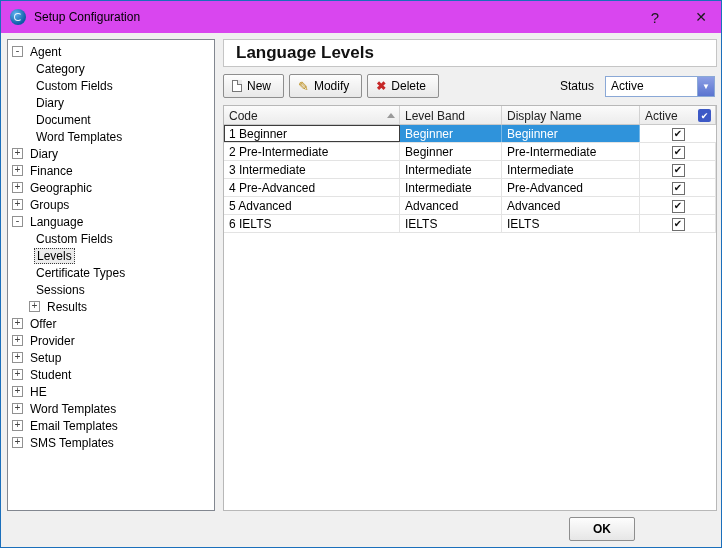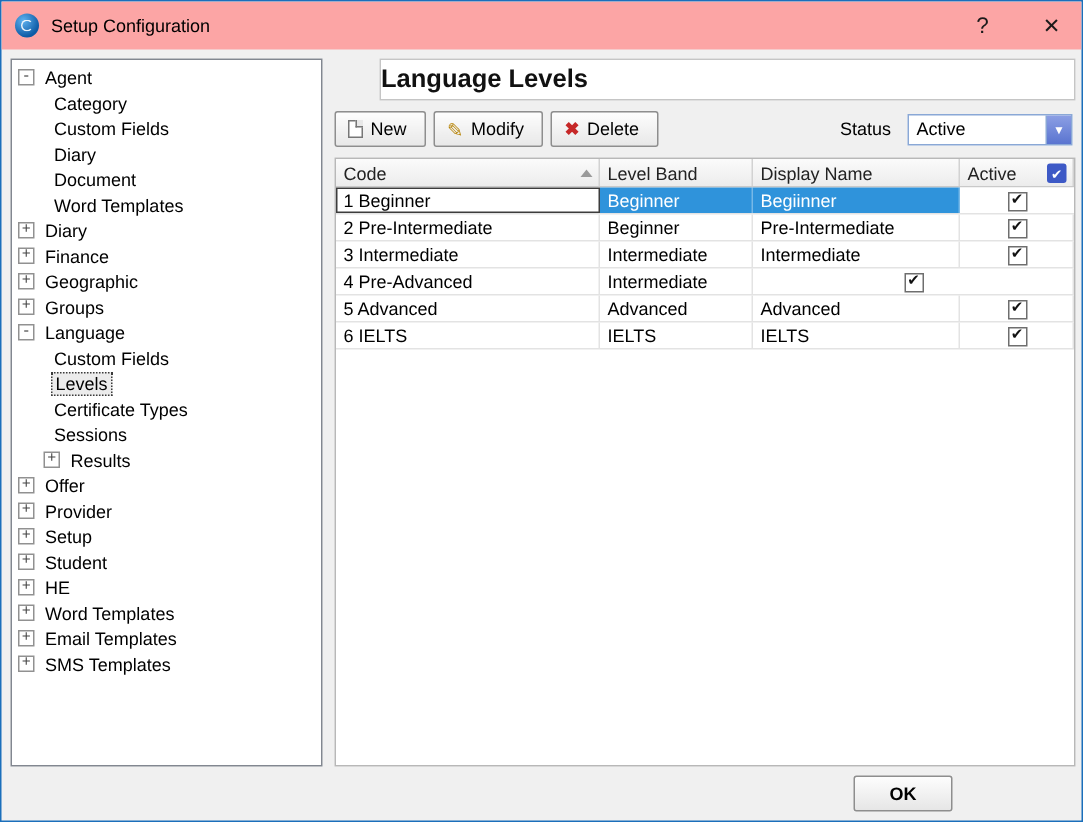--- a/index.html
+++ b/index.html
@@ -9,21 +9,21 @@
     --grid-line:#e3e3e3;
   }
   *{box-sizing:border-box;margin:0;padding:0;}
   body{font-family:"Liberation Sans",sans-serif;background:#d8d8d8;}
   .dialog{
     position:relative;width:722px;height:548px;background:#f0f0f0;
     border:1px solid var(--border-blue);overflow:hidden;
   }
   
   .titlebar{
-    height:32px;background:#fca5a5;display:flex;align-items:center;
+    height:32px;background:#d946ef;display:flex;align-items:center;
     padding-left:9px;position:relative;
   }
   .app-icon{
     width:16px;height:16px;border-radius:50%;
     background:radial-gradient(circle at 35% 30%, #5fb2ef, #0d5ba6 70%);
     display:inline-block;position:relative;flex:0 0 auto;
   }
   .app-icon::after{
     content:"";position:absolute;left:4px;top:4px;width:6px;height:6px;
     border:1.5px solid rgba(255,255,255,.9);border-radius:50%;border-right-color:transparent;
@@ -48,21 +48,21 @@
     font-size:10px;line-height:9px;text-align:center;color:#444;
     display:inline-flex;align-items:center;justify-content:center;flex:0 0 auto;
     font-family:"Liberation Mono",monospace;
   }
   .tlabel{margin-left:5px;padding:0 2px;}
   .tnode.selected .tlabel{border:1px dotted #3b3b3b;background:#ececec;}
   
   .content{position:absolute;left:222px;top:38px;width:494px;height:472px;}
   .page-header{
     height:28px;background:#fff;border:1px solid #c5c5c5;
-    display:flex;align-items:center;padding-left:0;margin-left:30px;
+    display:flex;align-items:center;padding-left:12px;
   }
   .page-title{font-size:17px;font-weight:bold;color:#111;}
   .toolbar{
     height:30px;display:flex;align-items:center;margin-top:4px;gap:5px;
   }
   .tbtn{
     height:24px;display:inline-flex;align-items:center;gap:5px;
     padding:0 12px 0 8px;font-size:12px;color:#000;
     background:linear-gradient(#fdfdfd,#e8e8e8);
     border:1px solid #8e8e8e;border-radius:2px;cursor:default;
@@ -302,20 +302,21 @@
         <div class="gcell c1">3 Intermediate</div>
         <div class="gcell c2">Intermediate</div>
         <div class="gcell c3">Intermediate</div>
         <div class="gcell c4 cell-active">
             <span class="cb">✔</span>
           </div>
       </div>
       <div class="grow">
         <div class="gcell c1">4 Pre-Advanced</div>
         <div class="gcell c2">Intermediate</div>
+        <div class="gcell c3">Pre-Advanced</div>
         <div class="gcell c4 cell-active">
             <span class="cb">✔</span>
           </div>
       </div>
       <div class="grow">
         <div class="gcell c1">5 Advanced</div>
         <div class="gcell c2">Advanced</div>
         <div class="gcell c3">Advanced</div>
         <div class="gcell c4 cell-active">
             <span class="cb">✔</span>

